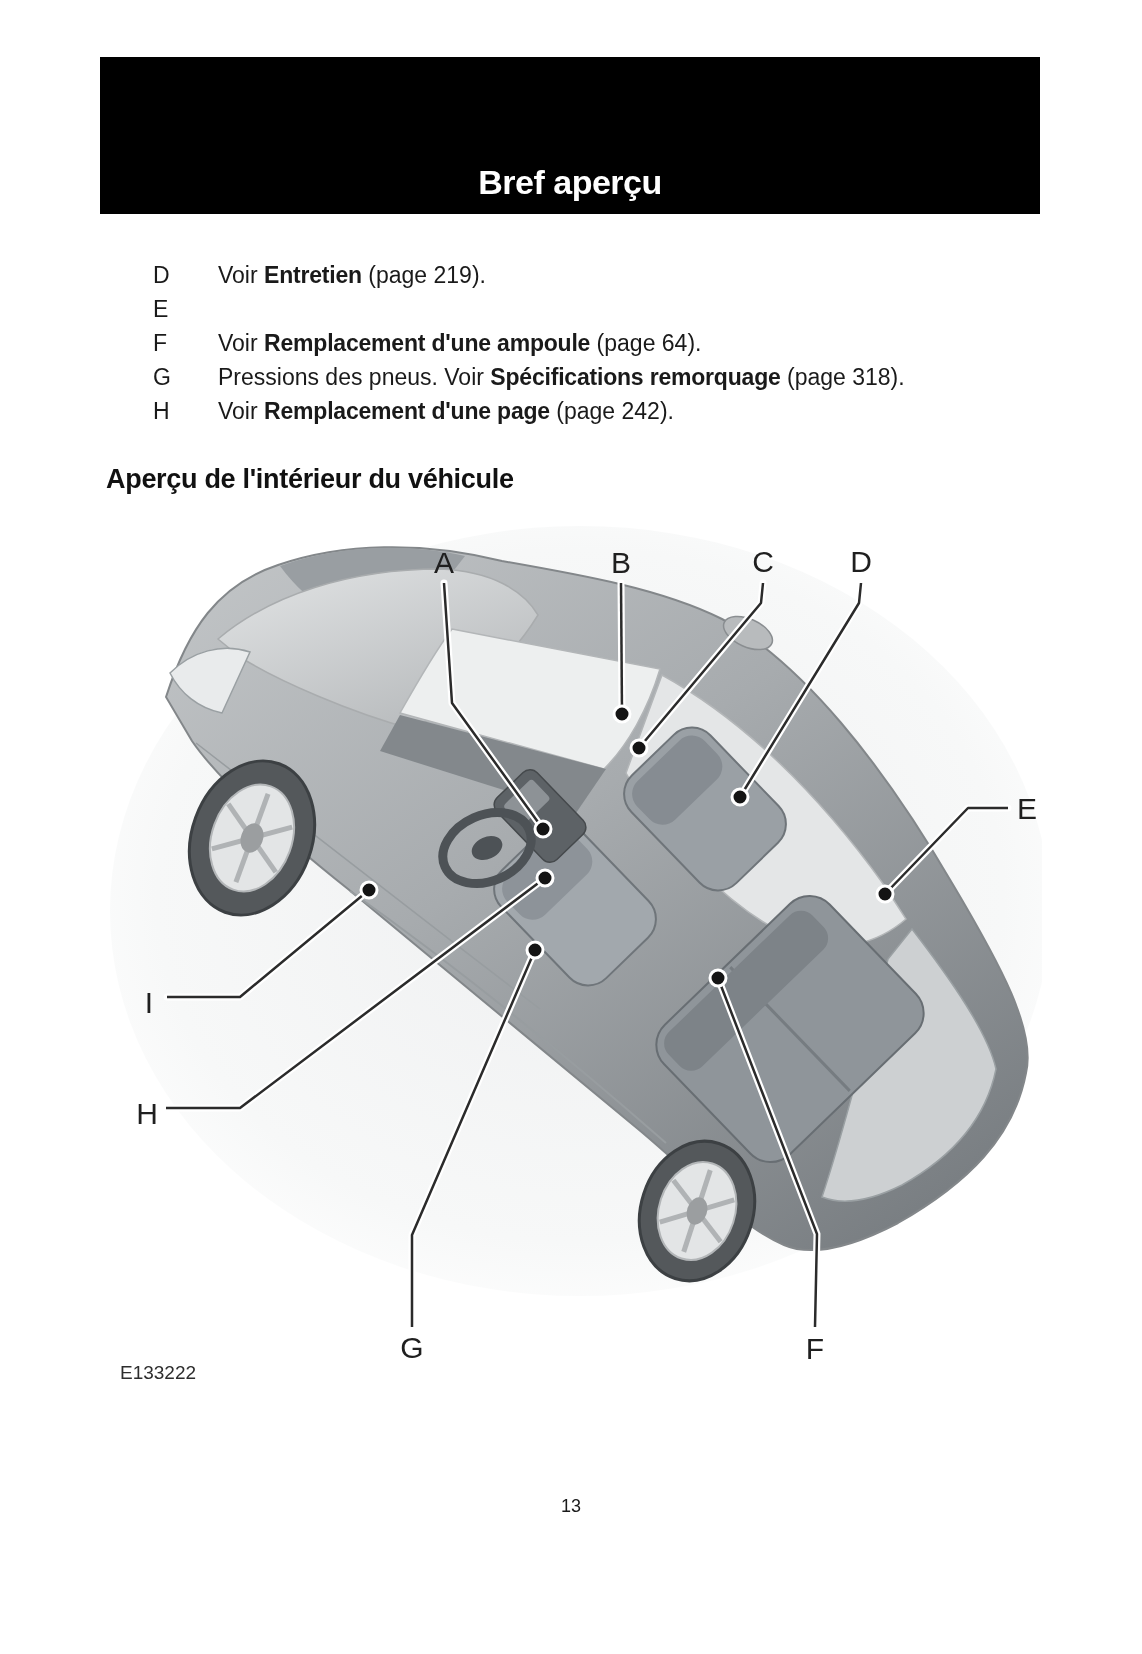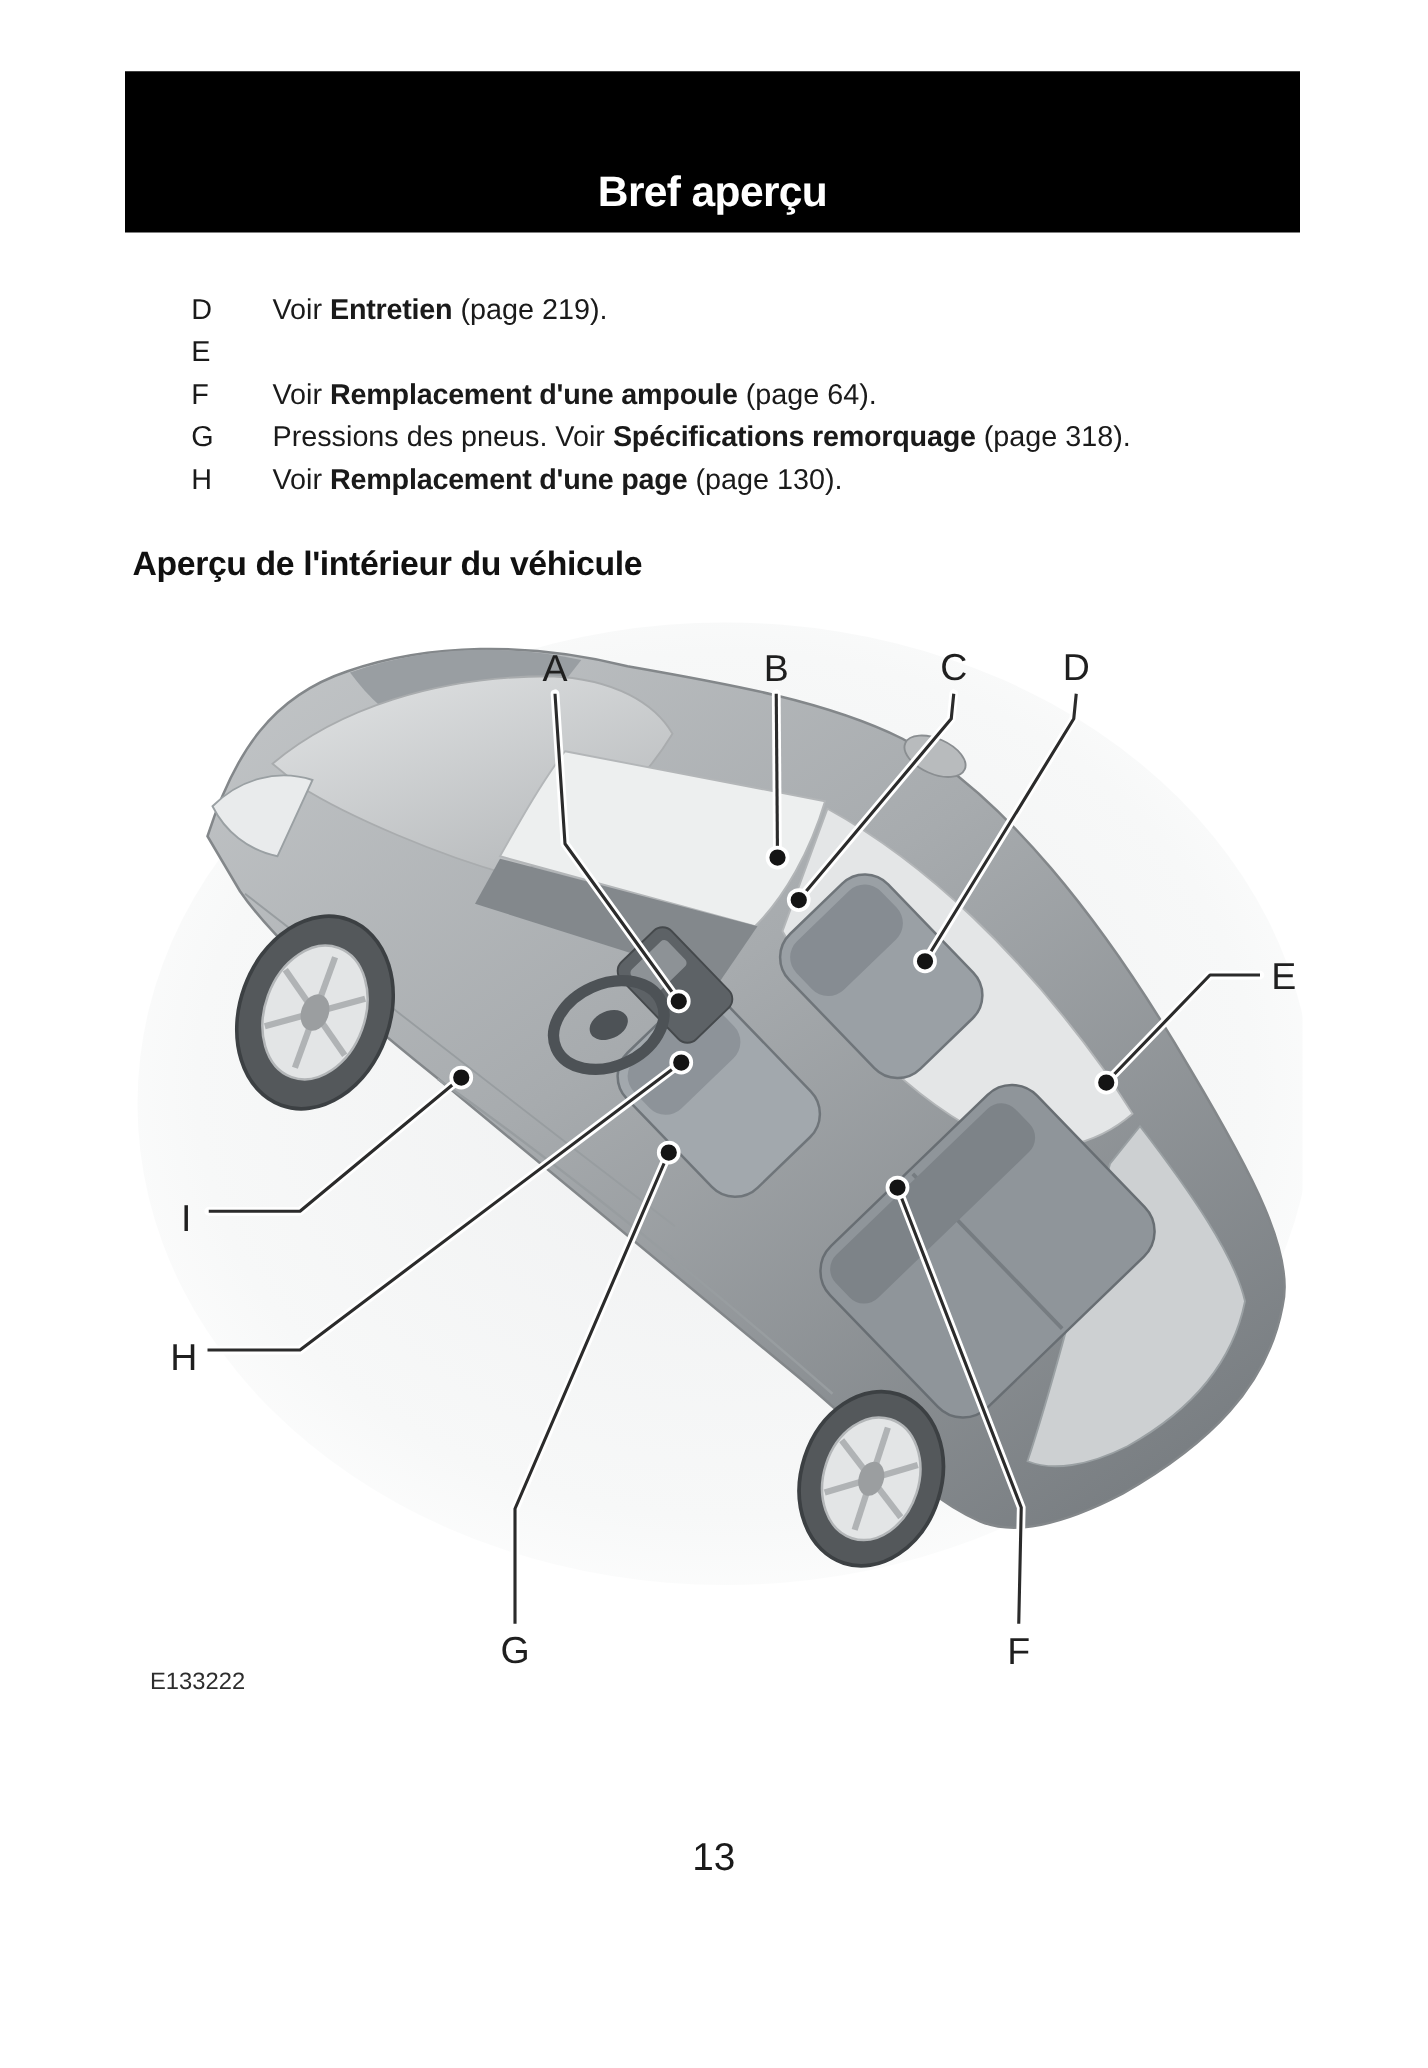--- a/index.html
+++ b/index.html
@@ -6,21 +6,21 @@
   html, body { background: #ffffff; }
   body {
     width: 1142px;
     min-height: 1654px;
     font-family: "Liberation Sans", sans-serif;
     color: #1a1a1a;
     position: relative;
   }
   .header-bar {
     margin: 57px 102px 0 100px;
-    height: 129px;
+    height: 157px;
     background: #000000;
     display: flex;
     align-items: flex-end;
     justify-content: center;
     padding-bottom: 12px;
   }
   .header-bar .title {
     color: #ffffff;
     font-size: 34px;
     font-weight: bold;
@@ -63,21 +63,21 @@
     font-family: "Liberation Sans", sans-serif;
   }
   .figure-code {
     font-size: 19px;
     fill: #2d2d2d;
     font-family: "Liberation Sans", sans-serif;
   }
   .page-footer {
     margin-top: 110px;
     text-align: center;
-    font-size: 31px;
+    font-size: 18px;
     color: #1a1a1a;
   }
 </style>
 </head>
 <body>
 
 <div class="header-bar">
   <div class="title">Bref aperçu</div>
 </div>
 
@@ -92,21 +92,21 @@
   <div class="ref-row">
     <span class="ref-letter">F</span>
     <span class="ref-text"><span>Voir </span><b>Remplacement d'une ampoule</b><span> (page 64).</span></span>
   </div>
   <div class="ref-row">
     <span class="ref-letter">G</span>
     <span class="ref-text"><span>Pressions des pneus.  Voir </span><b>Spécifications remorquage</b><span> (page 318).</span></span>
   </div>
   <div class="ref-row">
     <span class="ref-letter">H</span>
-    <span class="ref-text"><span>Voir </span><b>Remplacement d'une page</b><span> (page 130).</span></span>
+    <span class="ref-text"><span>Voir </span><b>Remplacement d'une page</b><span> (page 242).</span></span>
   </div>
 </div>
 
 <h2 class="section-heading">Aperçu de l'intérieur du véhicule</h2>
 
 <div class="figure-wrap">
 <svg width="942" height="875" viewBox="0 0 942 875" xmlns="http://www.w3.org/2000/svg">
   <defs>
     <radialGradient id="gGlow" cx="50%" cy="48%" r="60%">
       <stop offset="0%" stop-color="#eff0f1"></stop>

